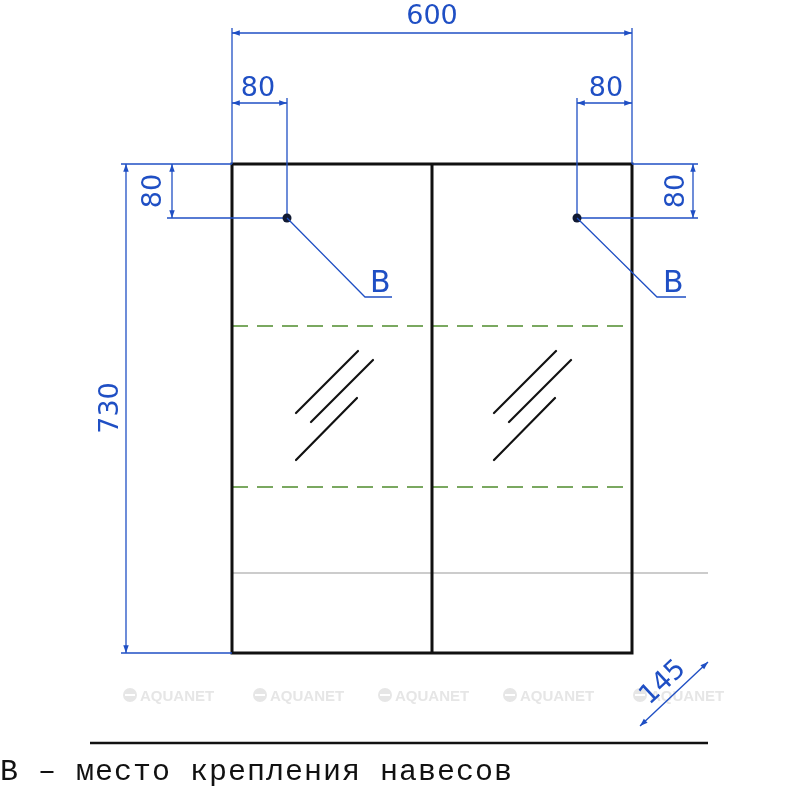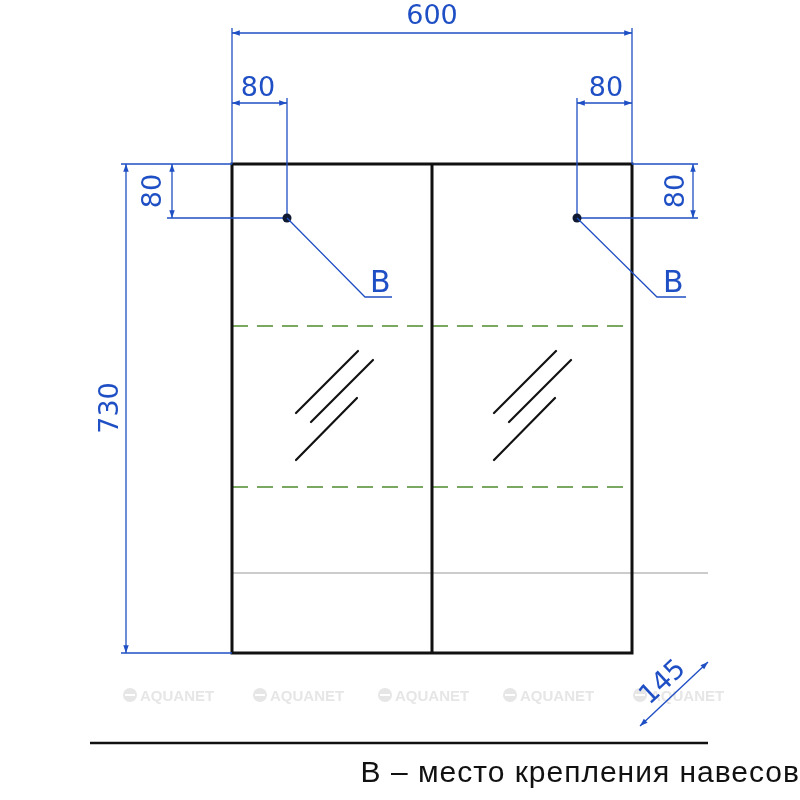--- a/index.html
+++ b/index.html
@@ -1,22 +1,22 @@
 <!DOCTYPE html>
 <html><head>
 <meta charset="utf-8">
 <style>
   html, body { margin: 0; padding: 0; background: #ffffff; }
   body { width: 800px; height: 800px; position: relative; overflow: hidden; font-family: "DejaVu Sans", sans-serif; }
   svg.drawing { position: absolute; left: 0; top: 0; }
   .dim-text { font-family: "DejaVu Sans", sans-serif; fill: #1f4fc4; font-size: 27px; }
   .callout-text { font-family: "DejaVu Sans", sans-serif; fill: #1f4fc4; font-size: 30px; }
   .wm-text { font-family: "Liberation Sans", sans-serif; fill: #e6e6e6; font-size: 15px; font-weight: bold; }
-  .caption { position: absolute; left: 0; width: 800px; top: 755px; text-align: right;
-             font-family: Liberation Sans, sans-serif; font-size: 30px; color: #111111; letter-spacing: 1px; }
+  .caption { position: absolute; left: 0; width: 800px; top: 755px; text-align: left;
+             font-family: Liberation Mono, monospace; font-size: 30px; color: #111111; letter-spacing: 1px; }
 </style>
 </head>
 <body>
 
 <svg class="drawing" width="800" height="800" viewBox="0 0 800 800" xmlns="http://www.w3.org/2000/svg">
   <defs>
     <marker id="arr" viewBox="0 0 10 10" refX="10" refY="5" markerWidth="9" markerHeight="6" orient="auto-start-reverse">
       <path d="M0,1.5 L10,5 L0,8.5 z" fill="#1f4fc4"></path>
     </marker>
   </defs>

